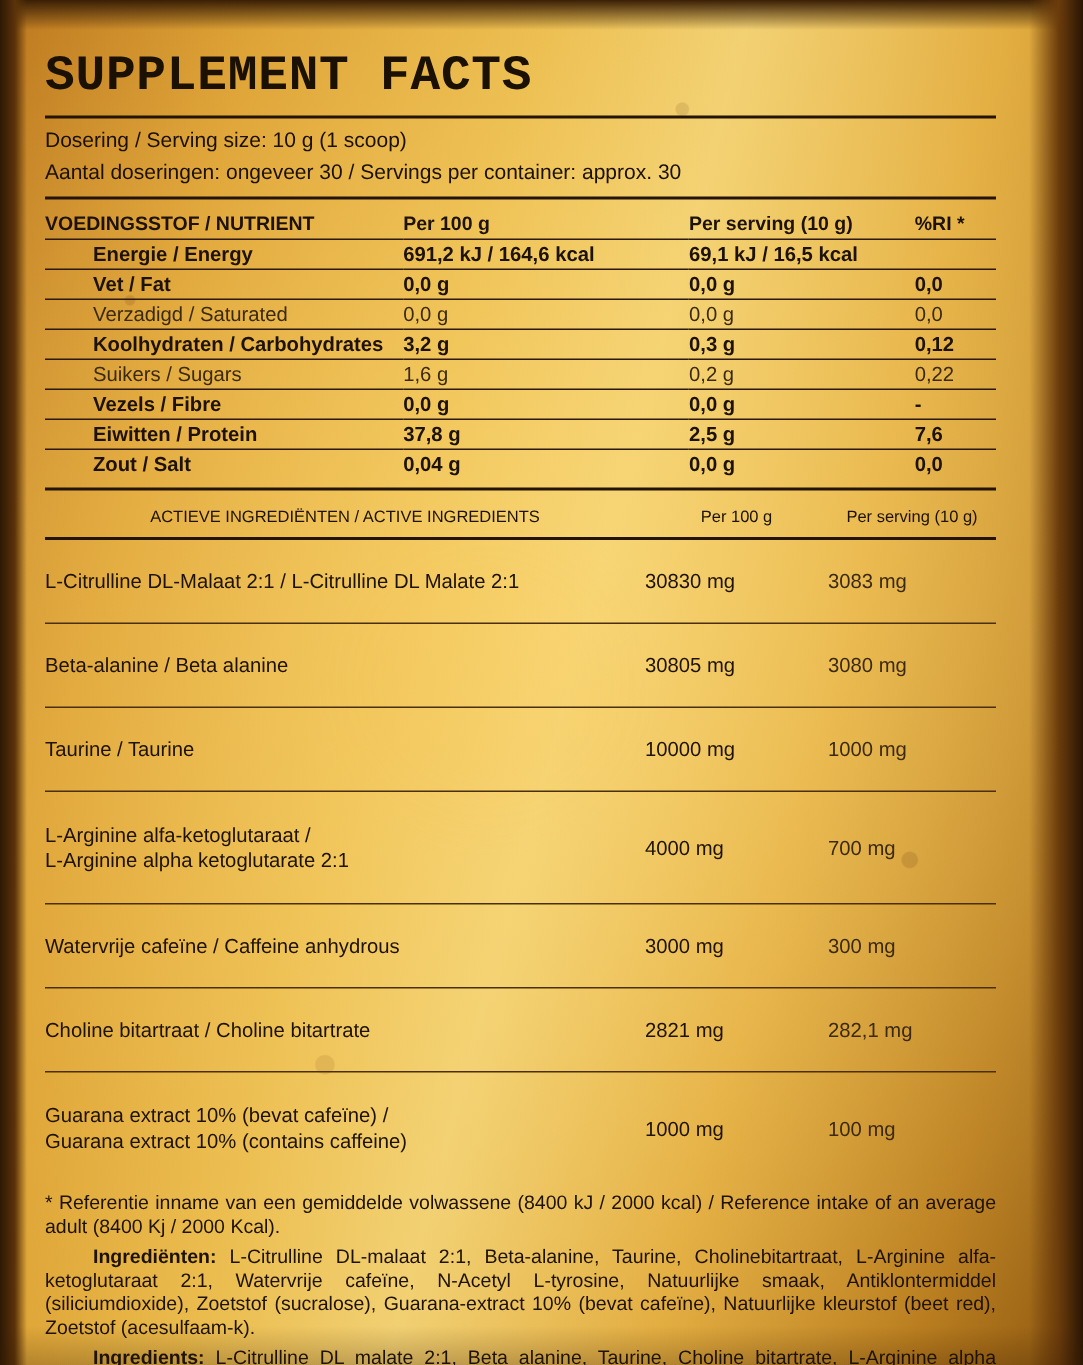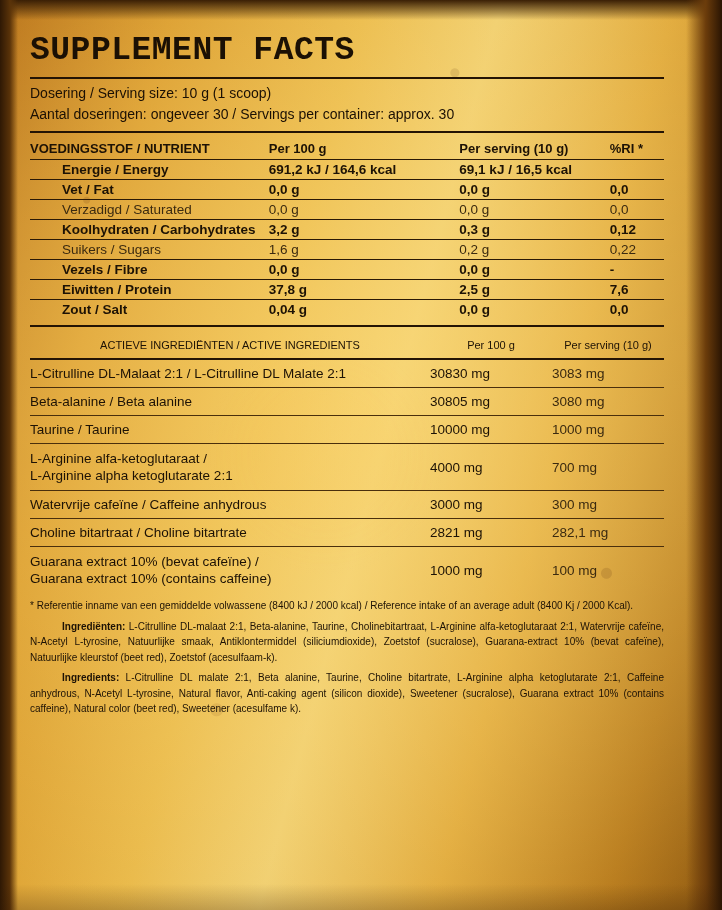--- a/index.html
+++ b/index.html
@@ -46,29 +46,29 @@
   .nutr th{font-weight:bold;font-size:13px;padding-bottom:3px;}
   .nutr tr.sep td, .nutr tr.sep th{border-bottom:1px solid #2b1905;}
   .nutr td.c1{width:206px;padding-left:32px;}
   .nutr td.c2,.nutr th.c2{width:190px;}
   .nutr td.c3,.nutr th.c3{width:150px;}
   .nutr td.c4,.nutr th.c4{width:54px;text-align:left;}
   .bold{font-weight:bold;}
   .sub{color:#3b2a10;}
   .act{margin-top:4px;}
   .act th{font-weight:normal;font-size:11px;padding:6px 0 7px 0;text-align:center;}
-  .act td{font-size:13.5px;padding:6px 0;}
+  .act td{font-size:13.5px;padding:20px 0;}
   .act td.a1{width:400px;}
   .act td.a2,.act th.a2{width:122px;}
   .act td.a3,.act th.a3{width:112px;}
   .act tr.row td{border-bottom:1px solid #4a2f0c;}
   .act tr.lastrow td{border-bottom:none;}
   .topline{border-top:2px solid #241404;}
   .botline{border-bottom:2px solid #241404;}
-  .foot{font-size:10px;line-height:15.5px;margin:5px 0 0 2px;width:634px;text-align:justify;color:#1d1205;}
+  .foot{font-size:13px;line-height:15.5px;margin:5px 0 0 2px;width:634px;text-align:justify;color:#1d1205;}
   .foot .lead{font-weight:bold;padding-left:32px;}
 </style>
 </head>
 <body>
 
 <div class="page">
   <div class="edge edge-t"></div>
   <div class="edge edge-l"></div>
   <div class="edge edge-r"></div>
   <div class="edge edge-b"></div>

